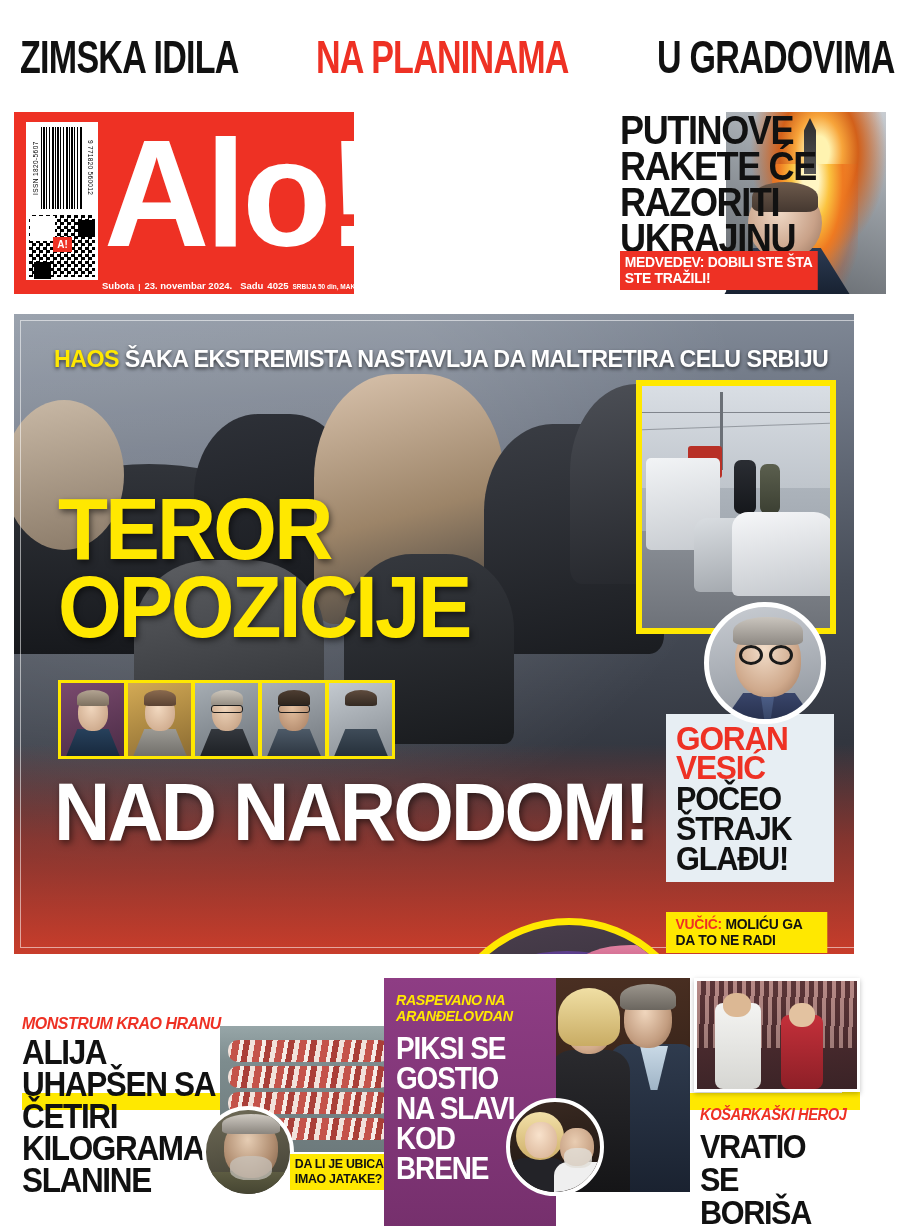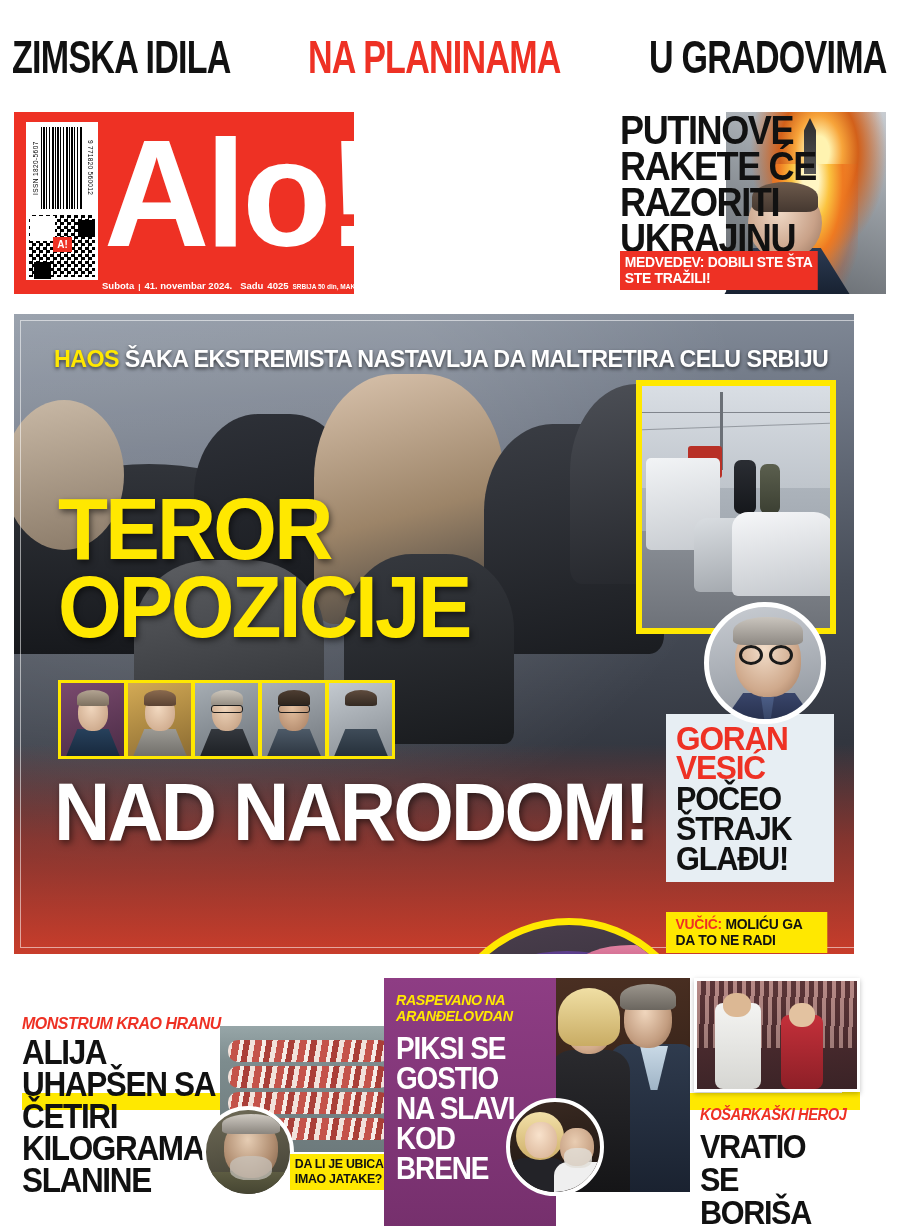--- a/index.html
+++ b/index.html
@@ -3,21 +3,21 @@
 <meta charset="utf-8">
 <style>
   * { margin:0; padding:0; box-sizing:border-box; }
   html,body { width:900px; height:1226px; background:#ffffff;
     font-family:"Liberation Sans", sans-serif; overflow:hidden; }
 
   .page { position:relative; width:900px; height:1226px; background:#fff; }
 
   
   .topbanner { position:absolute; left:0; top:26px; width:900px; height:62px;
-    display:flex; align-items:center; padding-left:12px; gap:0; }
+    display:flex; align-items:center; padding-left:20px; gap:0; }
   .tb-word { font-weight:900; font-size:46px; letter-spacing:-1px;
     transform:scaleX(0.74); transform-origin:left center; white-space:nowrap;
     line-height:1; font-stretch:condensed; }
   .tb-black { color:#111; }
   .tb-red { color:#ee3124; }
 
   
   .masthead { position:absolute; left:14px; top:112px; width:340px; height:182px;
     background:#ee3124; }
   .codes { position:absolute; left:12px; top:10px; width:72px; height:158px;
@@ -400,21 +400,21 @@
         <span class="ean-v">9 771820 560012</span>
       </div>
       <div class="qr">
         <span class="qr-logo">A!</span>
       </div>
     </div>
     <div class="alo-logo">Alo!</div>
     <div class="dateline">
       <span class="dl-bold">Subota</span>
       <span class="dl-sep">|</span>
-      <span class="dl-bold">41. novembar 2024.</span>
+      <span class="dl-bold">23. novembar 2024.</span>
       <span style="width:14px"></span>
       <span class="dl-bold">Sadu</span>
       <span class="dl-bold">4025</span>
       <span class="dl-tiny">SRBIJA 50 din, MAK 30 den, CG 1 €, BIH 0.50 KM</span>
     </div>
   </div>
 
 
   <div class="putin">
     <div class="putin-photo">

